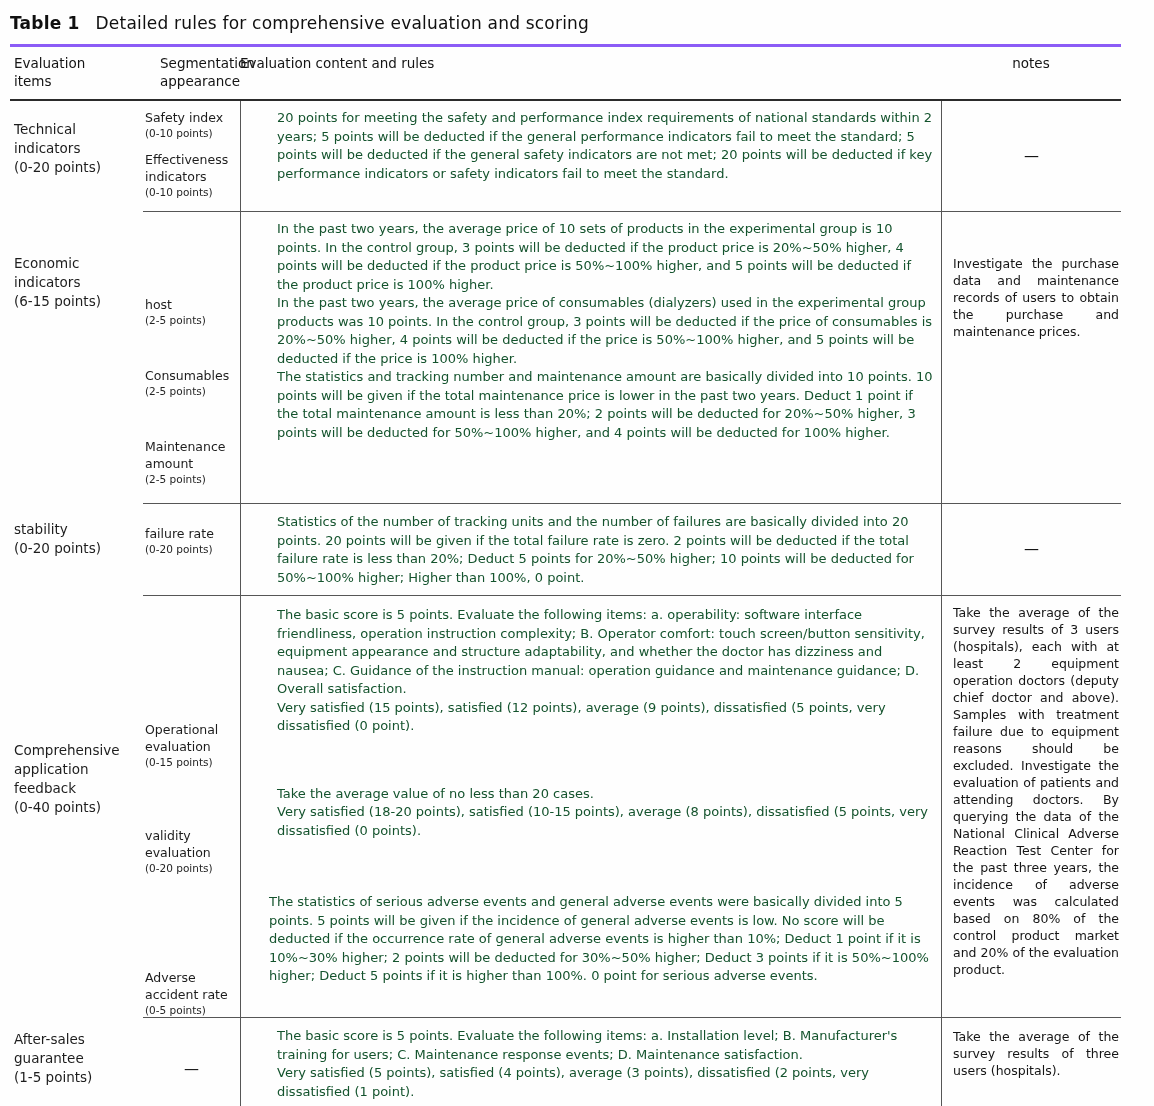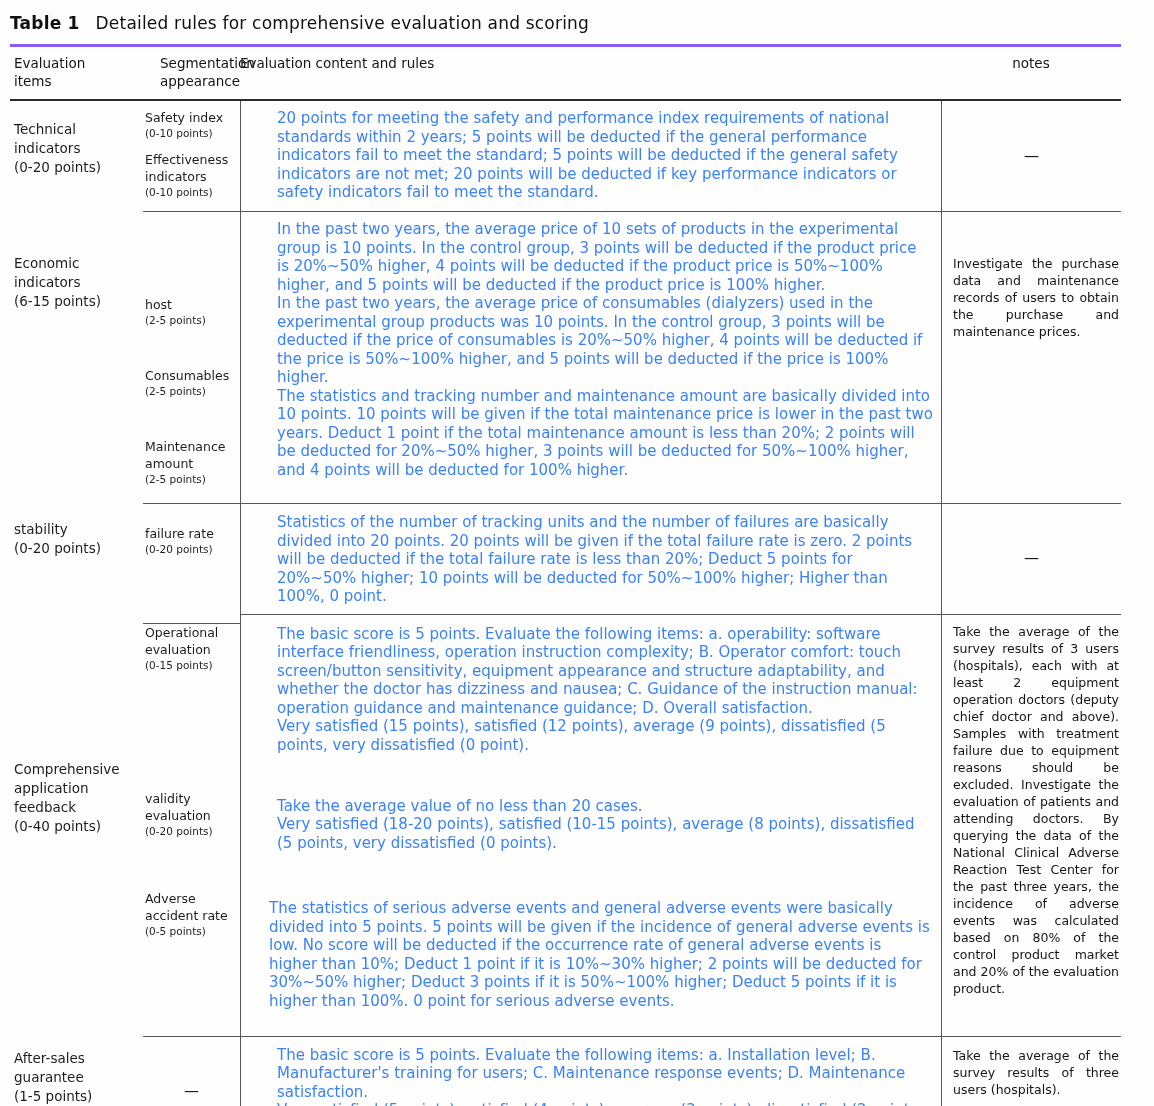--- a/index.html
+++ b/index.html
@@ -21,21 +21,21 @@
     font-size:13.5px; line-height:18px; color:#141414;
   }
   .hdr .h1 { padding-left:4px; width:90px; }
   .hdr .h2 { padding-left:17px; width:100px; }
   .hdr .h3 { text-align:left; align-self:start; }
   .hdr .h4 { text-align:center; align-self:start; }
 
   .row { display:grid; grid-template-columns:133px 97px 701px 180px; }
   .c1 { font-size:13.5px; line-height:19px; padding-left:4px; color:#1d1d1d; }
   .c2 { font-size:12.5px; line-height:17px; padding-left:2px; color:#1d1d1d; }
-  .c3 { font-size:15px; line-height:18.5px; padding:8px 8px 8px 36px; color:#3b82f6; border-left:1px solid #565656; }
+  .c3 { font-size:13px; line-height:18.5px; padding:8px 8px 8px 36px; color:#14532d; border-left:1px solid #565656; }
   .c4 { font-size:12.5px; line-height:17px; padding:8px 2px 8px 11px; color:#151515; border-left:1px solid #565656; text-align:justify; text-align-last:left; }
   .sep { border-top:1px solid #565656; }
 
   .ind-block { margin-bottom:11px; }
   .ind-pts { font-size:10.5px; line-height:13px; margin-top:1px; color:#242424; }
   .para { margin:0; }
 
   .dash-cell { display:flex; align-items:center; justify-content:center; font-size:15px; padding:0; }
 
   
@@ -50,21 +50,21 @@
   .r2 .c4 { padding-top:43px; }
   
   .r3 { min-height:86px; }
   .r3 .c1 { padding-top:17px; }
   .r3 .c2 { padding-top:21px; }
   .r3 .c3 { padding-top:9px; }
   
   .r4 { min-height:422px; }
   .r4 .c1 { grid-column:1; grid-row:1 / span 3; padding-top:146px; }
   .r4 .c4 { grid-column:4; grid-row:1 / span 3; }
-  .r4 .sc2 { grid-column:2; display:flex; flex-direction:column; justify-content:flex-start;margin-top:9px; }
+  .r4 .sc2 { grid-column:2; display:flex; flex-direction:column; justify-content:flex-end; }
   .r4 .sc3 { grid-column:3; }
   .r4 .sra { grid-row:1; } .r4 .srb { grid-row:2; } .r4 .src { grid-row:3; }
   .r4 .sra.sc3 { padding-top:10px; padding-bottom:14px; }
   .r4 .srb.sc3 { padding-top:16px; padding-bottom:16px; }
   .r4 .src.sc3 { padding-top:18px; padding-bottom:12px;padding-left:28px; }
   
   .r5 { min-height:104px; }
   .r5 .c1 { padding-top:13px; }
   .r5 .c3 { padding-top:9px; }
   .r5 .c4 { padding-top:10px; }

